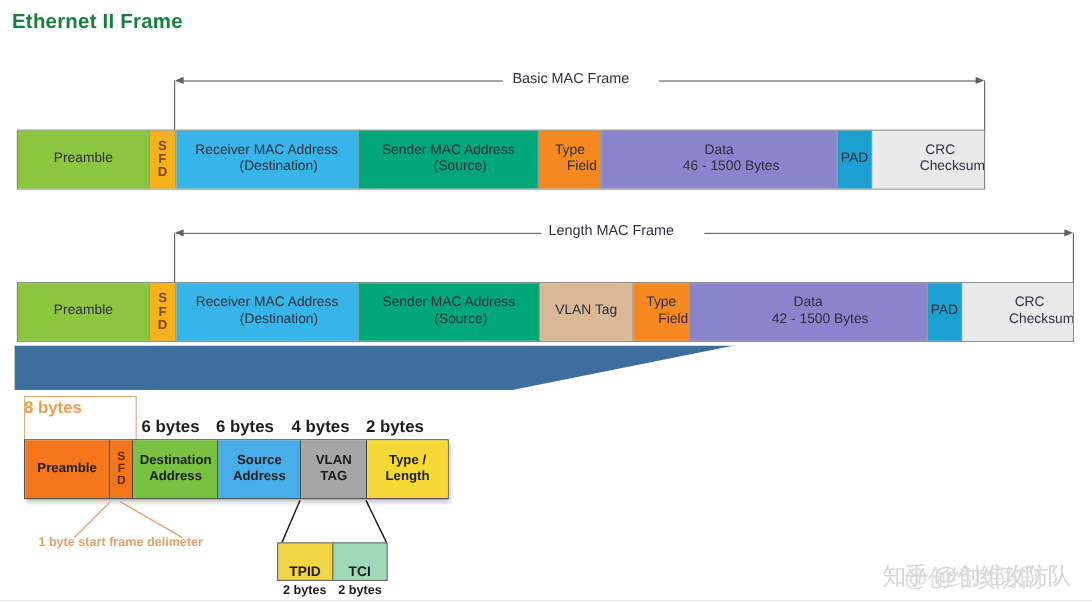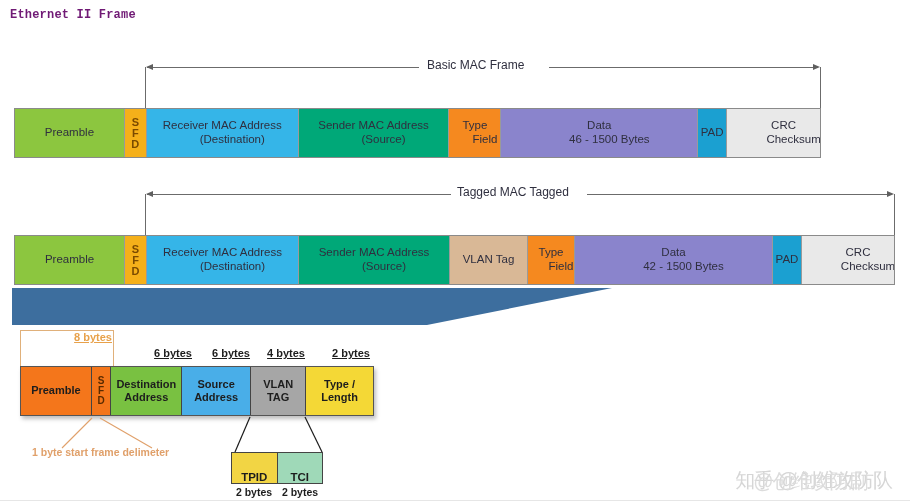--- a/index.html
+++ b/index.html
@@ -19,25 +19,24 @@
     position: absolute;
     left: 0; top: 0;
     width: 910px; height: 502px;
   }
 
   
   .page-title {
     position: absolute;
     left: 10px;
     top: 8px;
-    font-size: 12px;
-    font-weight: bold;
-    color: #701a75;
+    font-size: 17px;
+    font-weight: bold;
+    color: #15803d;
     letter-spacing: 0.2px;
-    font-family: Liberation Mono, monospace;
   }
 
   
   .frame-bar {
     position: absolute;
     height: 50px;
     box-sizing: border-box;
     display: flex;
     border: 1px solid #8a8a8a;
   }
@@ -133,26 +132,25 @@
   .dseg:last-child { border-right: none; }
   .dseg.vertical {
     font-size: 10px;
     line-height: 1.0;
     color: #5a2b00;
   }
   .dseg.vertical span { display: block; }
 
   .byte-label {
     position: absolute;
-    font-size: 11px;
+    font-size: 14px;
     font-weight: bold;
     color: #1d1d1d;
-    text-align: right;
-    white-space: nowrap;
-    text-decoration: underline;
+    text-align: left;
+    white-space: nowrap;
   }
   .byte-label.accent { color: #e8a14a; }
 
   .measure-8 {
     position: absolute;
     border-left: 1px solid #e0b07a;
     border-right: 1px solid #e0b07a;
     border-top: 1px solid #e0b07a;
   }
   .sfd-note {
@@ -282,21 +280,21 @@
     </div>
   </div>
 
   <div class="bracket" style="left:145px; top:194px; width:750px;">
     <div class="tick" style="left:0px; top:0px; height:42px;"></div>
     <div class="tick" style="left:749px; top:0px; height:42px;"></div>
     <div class="line" style="left:2px; width:308px;"></div>
     <div class="line" style="left:442px; width:305px;"></div>
     <div class="arrow-l" style="left:1px;"></div>
     <div class="arrow-r" style="left:742px;"></div>
-    <div class="cap" style="left:306px;">Tagged MAC Tagged</div>
+    <div class="cap" style="left:306px;">Length MAC Frame</div>
   </div>
 
   <div class="frame-bar" style="left:14px; top:235px; width:881px;">
     <div class="seg" style="width:110px; background:#8cc63f;">
       <div>Preamble</div>
     </div>
     <div class="seg vertical" style="width:22px; background:#f5b01a;">
       <span>S</span>
       <span>F</span>
       <span>D</span>

